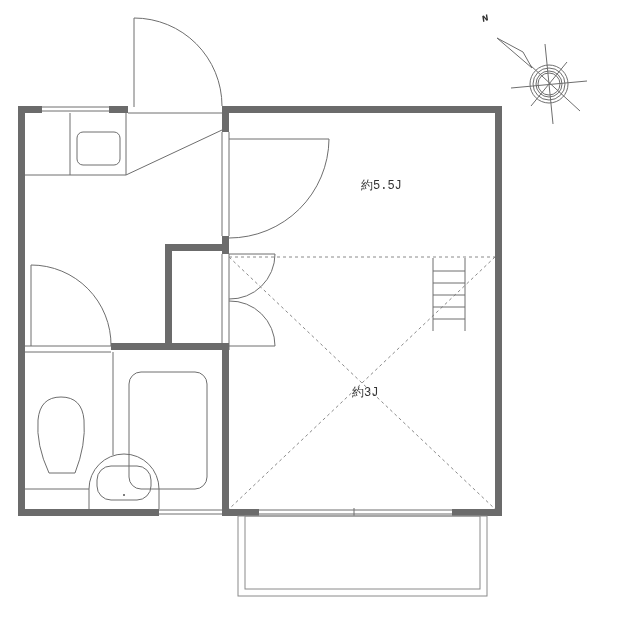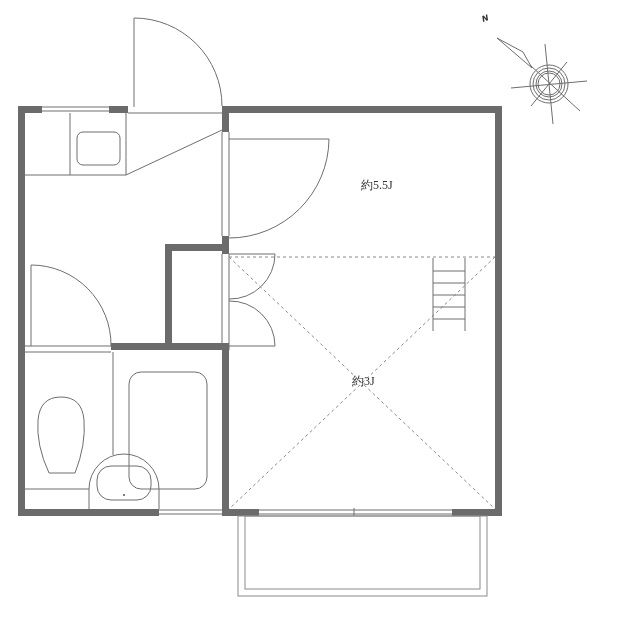--- a/index.html
+++ b/index.html
@@ -2,21 +2,21 @@
 <html><head>
   <meta charset="utf-8">
   <style>
     html, body { margin: 0; padding: 0; background: #ffffff; }
     body { width: 640px; height: 617px; overflow: hidden; position: relative; font-family: "DejaVu Sans", sans-serif; }
     #plan { position: absolute; left: 0; top: 0; width: 640px; height: 617px; }
     .wall { fill: #6b6b6b; }
     .thin { stroke: #6e6e6e; stroke-width: 1; fill: none; }
     .thin2 { stroke: #8a8a8a; stroke-width: 1; fill: none; }
     .dash { stroke: #8a8a8a; stroke-width: 1; fill: none; stroke-dasharray: 3 3; }
-    .label { position: absolute; font-family: Liberation Serif, serif; font-size: 12px; color: #333333; white-space: nowrap; }
+    .label { position: absolute; font-family: Liberation Mono, monospace; font-size: 12px; color: #333333; white-space: nowrap; }
     .north-label { position: absolute; font-family: "DejaVu Sans", sans-serif; font-size: 8px; font-style: italic; font-weight: bold; color: #333; transform: rotate(-20deg); }
   </style>
 </head>
 <body>
 
 <svg id="plan" viewBox="0 0 640 617" xmlns="http://www.w3.org/2000/svg">
 
   <g>
     <circle cx="549" cy="84" r="19" class="thin"></circle>
     <circle cx="549" cy="84" r="16" class="thin"></circle>
@@ -128,13 +128,13 @@
   </g>
 
   <g>
     <rect x="238" y="516" width="249" height="80" class="thin2"></rect>
     <rect x="245" y="516" width="235" height="73" class="thin2"></rect>
   </g>
 </svg>
 
 <span class="north-label" style="left:482px; top:14px;">N</span>
 <span class="label" style="left:361px; top:177px;">約5.5J</span>
-<span class="label" style="left:352px; top:373px;">約3J</span>
+<span class="label" style="left:352px; top:384px;">約3J</span>
 
 </body></html>

